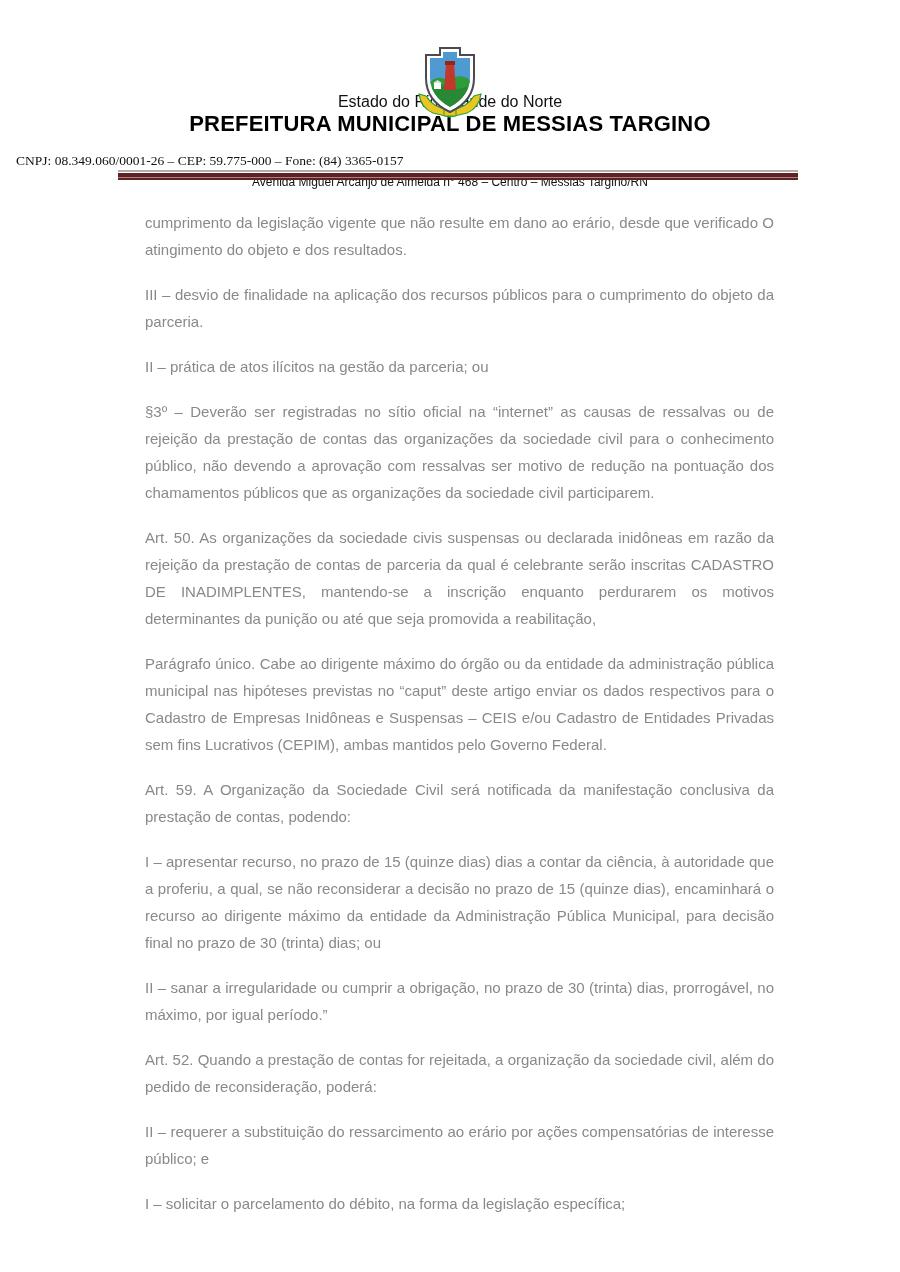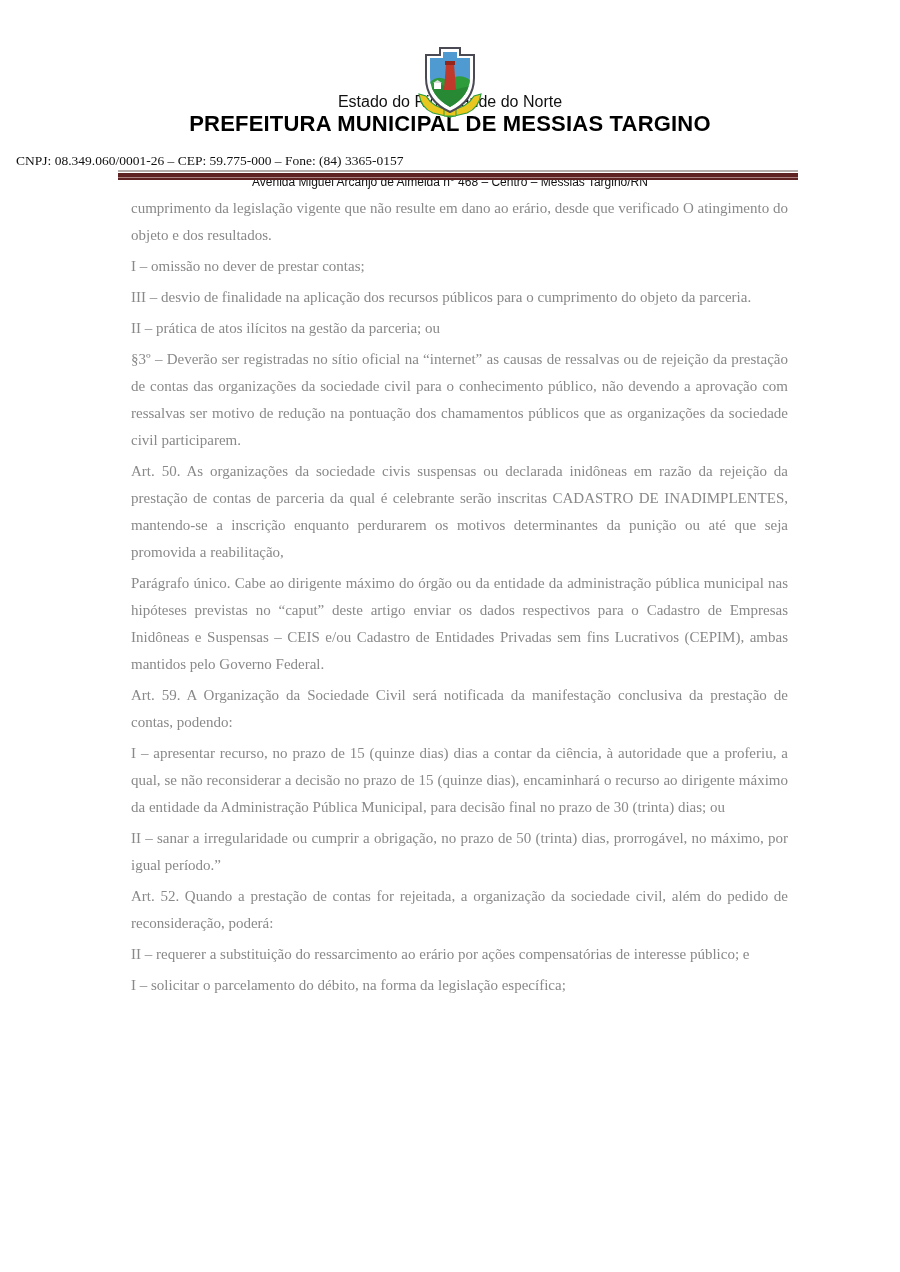--- a/index.html
+++ b/index.html
@@ -40,21 +40,21 @@
   .hr-gap{height:1px;background:#ffffff;}
   .hr-thick{height:4px;background:#5e2223;}
   .hr-lite{height:1px;background:#a98281;}
   .hr-thin{height:2px;background:#5e2223;}
   
   .doc-body{
     position:absolute;top:191px;left:127px;width:665px;
     font-size:15px;line-height:27px;color:#898989;
     text-align:justify;
   }
-  .doc-body p{margin:4px;font-family:Liberation Serif, serif;}
+  .doc-body p{margin:18px;}
 </style>
 </head>
 <body>
 
 <div class="page">
 
   <div class="header">
 
     <svg class="logo" viewBox="0 0 66 76" aria-hidden="true">
 
@@ -97,27 +97,26 @@
       <div class="hr-gray"></div>
       <div class="hr-gap"></div>
       <div class="hr-thick"></div>
       <div class="hr-lite"></div>
       <div class="hr-thin"></div>
     </div>
   </div>
 
   <div class="doc-body">
     <p>cumprimento da legislação vigente que não resulte em dano ao erário, desde que verificado O atingimento do objeto e dos resultados.</p>
-    <p>I – omissão no dever de prestar contas;</p>
     <p>III – desvio de finalidade na aplicação dos recursos públicos para o cumprimento do objeto da parceria.</p>
     <p>II – prática de atos ilícitos na gestão da parceria; ou</p>
     <p>§3º – Deverão ser registradas no sítio oficial na “internet” as causas de ressalvas ou de rejeição da prestação de contas das organizações da sociedade civil para o conhecimento público, não devendo a aprovação com ressalvas ser motivo de redução na pontuação dos chamamentos públicos que as organizações da sociedade civil participarem.</p>
     <p>Art. 50. As organizações da sociedade civis suspensas ou declarada inidôneas em razão da rejeição da prestação de contas de parceria da qual é celebrante serão inscritas CADASTRO DE INADIMPLENTES, mantendo-se a inscrição enquanto perdurarem os motivos determinantes da punição ou até que seja promovida a reabilitação,</p>
     <p>Parágrafo único. Cabe ao dirigente máximo do órgão ou da entidade da administração pública municipal nas hipóteses previstas no “caput” deste artigo enviar os dados respectivos para o Cadastro de Empresas Inidôneas e Suspensas – CEIS e/ou Cadastro de Entidades Privadas sem fins Lucrativos (CEPIM), ambas mantidos pelo Governo Federal.</p>
     <p>Art. 59. A Organização da Sociedade Civil será notificada da manifestação conclusiva da prestação de contas, podendo:</p>
     <p>I – apresentar recurso, no prazo de 15 (quinze dias) dias a contar da ciência, à autoridade que a proferiu, a qual, se não reconsiderar a decisão no prazo de 15 (quinze dias), encaminhará o recurso ao dirigente máximo da entidade da Administração Pública Municipal, para decisão final no prazo de 30 (trinta) dias; ou</p>
-    <p>II – sanar a irregularidade ou cumprir a obrigação, no prazo de 50 (trinta) dias, prorrogável, no máximo, por igual período.”</p>
+    <p>II – sanar a irregularidade ou cumprir a obrigação, no prazo de 30 (trinta) dias, prorrogável, no máximo, por igual período.”</p>
     <p>Art. 52. Quando a prestação de contas for rejeitada, a organização da sociedade civil, além do pedido de reconsideração, poderá:</p>
     <p>II – requerer a substituição do ressarcimento ao erário por ações compensatórias de interesse público; e</p>
     <p>I – solicitar o parcelamento do débito, na forma da legislação específica;</p>
   </div>
 
 </div>
 
 </body></html>

